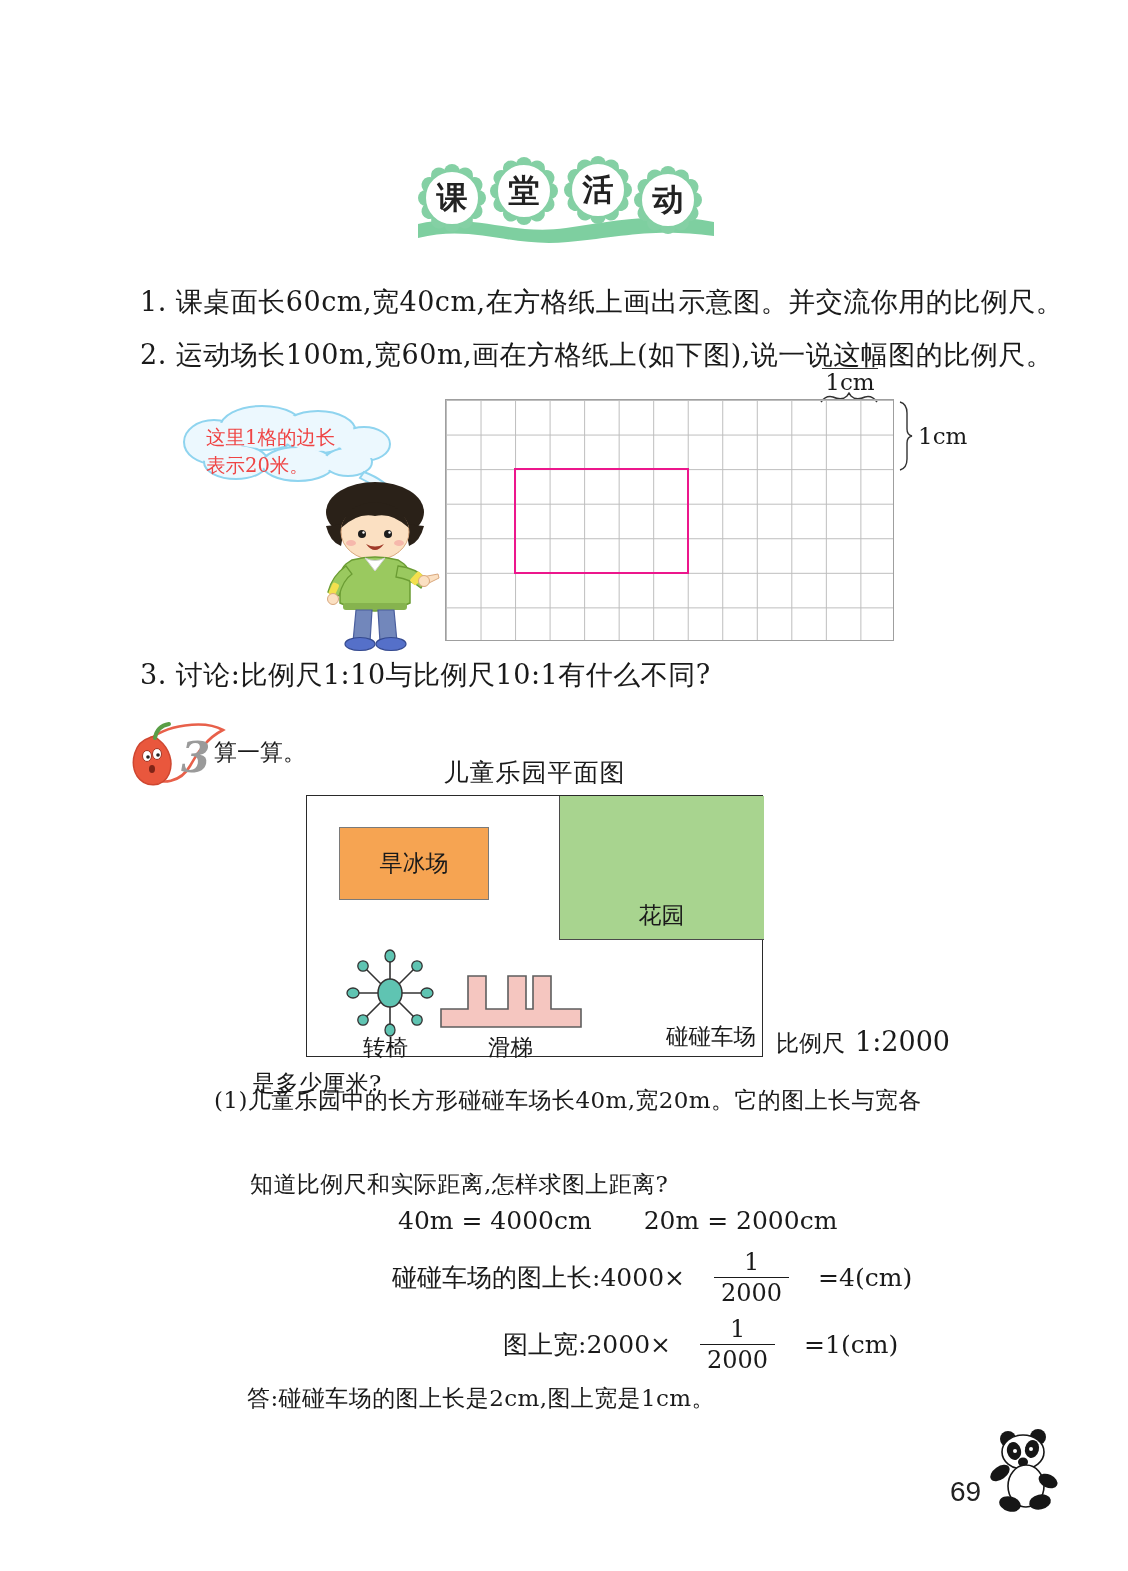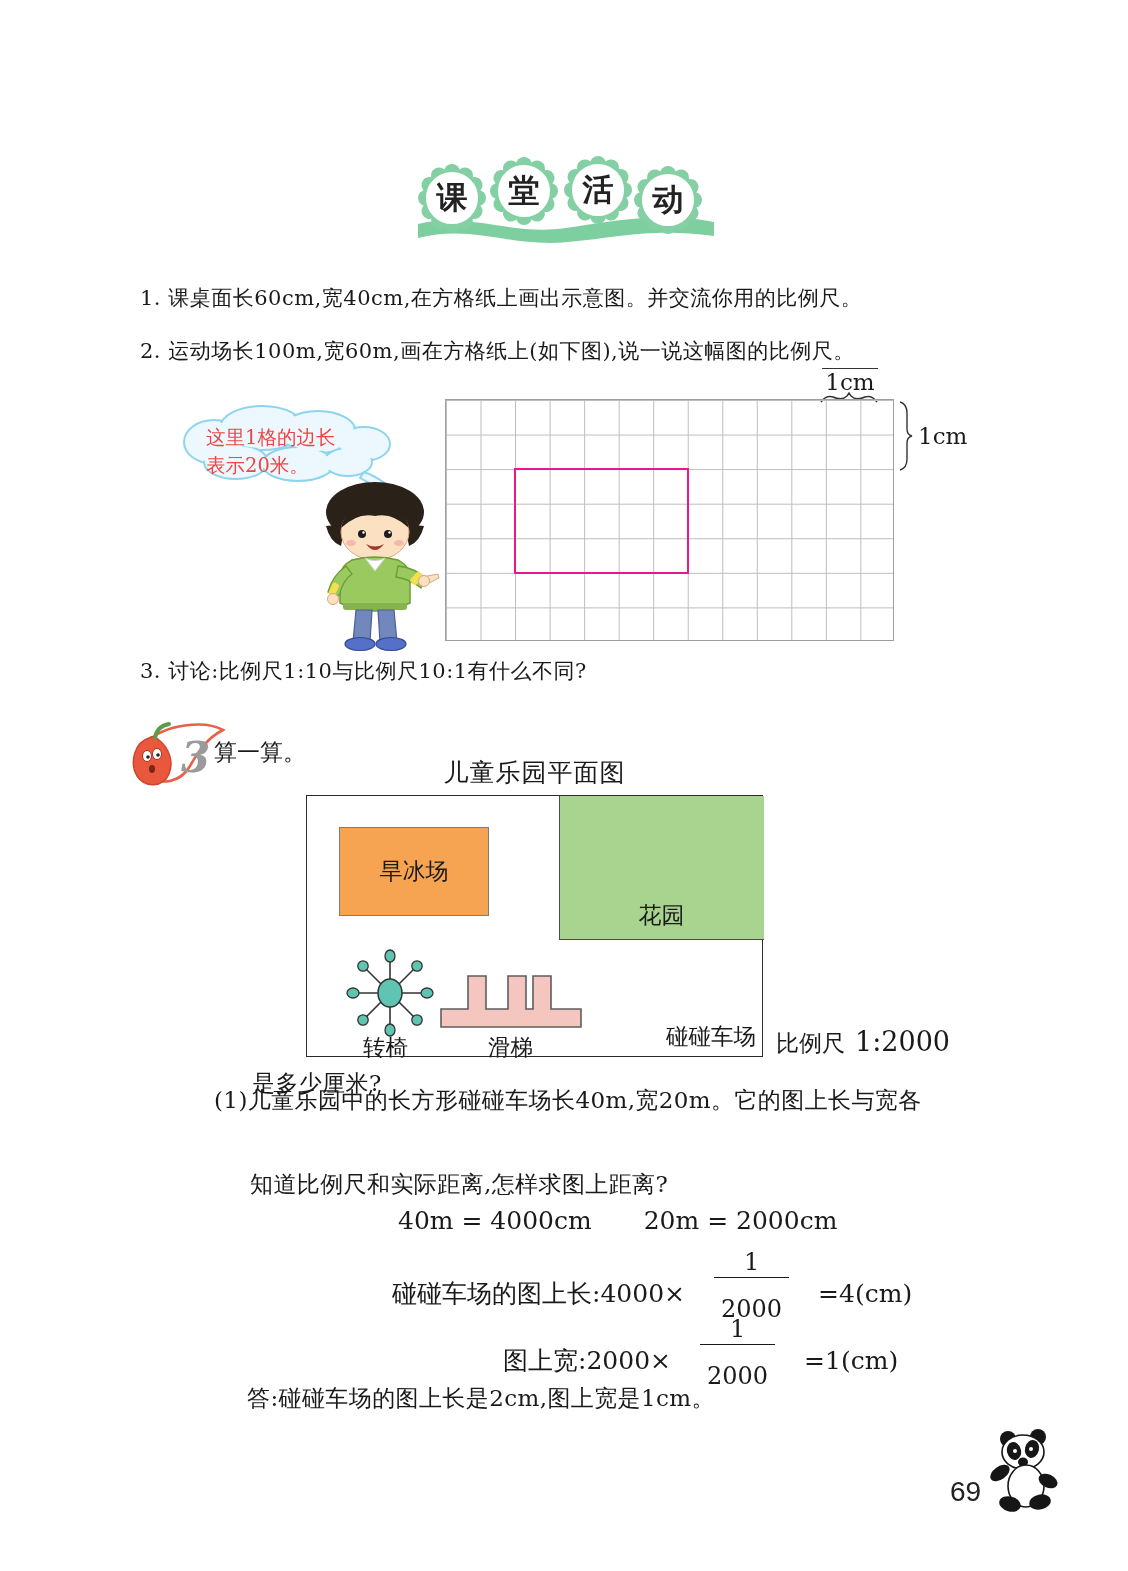--- a/index.html
+++ b/index.html
@@ -19,21 +19,21 @@
   .petals i { position:absolute; left:-8px; top:-8px; width:16px; height:16px;
               border-radius:50%; background:#84d0a4; display:block; }
   .flower .core { position:absolute; left:50%; top:50%; width:56px; height:56px;
               margin:-28px 0 0 -28px; border-radius:50%; background:#fff;
               border:2.5px solid #84d0a4; }
   .flower .char { position:absolute; left:0; top:0; width:64px; height:64px;
               display:flex; align-items:center; justify-content:center;
               font-size:31px; font-weight:600; color:#222; }
 
   
-  .item-line { font-size:21px; letter-spacing:0.5px; white-space:nowrap; }
+  .item-line { font-size:27px; letter-spacing:0.5px; white-space:nowrap; }
 
   
   #grid-box {
     left:445px; top:399px; width:449px; height:242px;
     border:1px solid #9f9f9f;
     background-image:
       linear-gradient(to right,#bdbdbd 1px,transparent 1px),
       linear-gradient(to bottom,#bdbdbd 1px,transparent 1px);
     background-size:34.54px 34.57px;
   }
@@ -49,33 +49,33 @@
 
   
   #plan-title { font-size:25px; letter-spacing:1px; }
   #plan-box { left:306px; top:795px; width:457px; height:262px;
               border:1.8px solid #2a2a2a; background:#fff; }
   .plan-area { position:absolute; display:flex; align-items:center; justify-content:center;
                font-size:23px; }
   #area-garden { left:251.5px; top:0; width:205px; height:144px;
                background:#a8d48f; border:1px solid #4a4a4a; border-top:none; border-right:none;
                align-items:flex-end; justify-content:center; padding-bottom:8px; }
-  #area-rink { left:32px; top:31px; width:150px; height:89px;
+  #area-rink { left:32px; top:31px; width:150px; height:73px;
                background:#f6a452; border:1px solid #7a7a7a; }
   .icon-label { position:absolute; font-size:22.5px; }
   #bumper-label { position:absolute; right:6px; bottom:4px; font-size:22.5px; }
   #scale-note { left:776px; top:1026px; font-size:23px; white-space:nowrap; }
   #scale-note .val { font-size:27px; margin-left:10px; }
 
   
   .q-line { font-size:23px; letter-spacing:0.4px; white-space:nowrap; }
   .math-line { font-size:25px; white-space:nowrap; display:flex; align-items:center;gap:21px; }
   .frac { display:inline-flex; flex-direction:column; align-items:center;
           margin:0 8px; font-size:24px; line-height:1.25; }
-  .frac .den { border-top:1.7px solid #1a1a1a; padding:16px 7px; }
+  .frac .den { border-top:1.7px solid #1a1a1a; padding:0 7px; }
   .frac .num { padding:0 4px; }
 
   
   #page-number { font-family:"Liberation Sans","DejaVu Sans",sans-serif;
           font-size:28px; color:#222; }
 </style>
 </head>
 <body>
 
 <div id="page">

